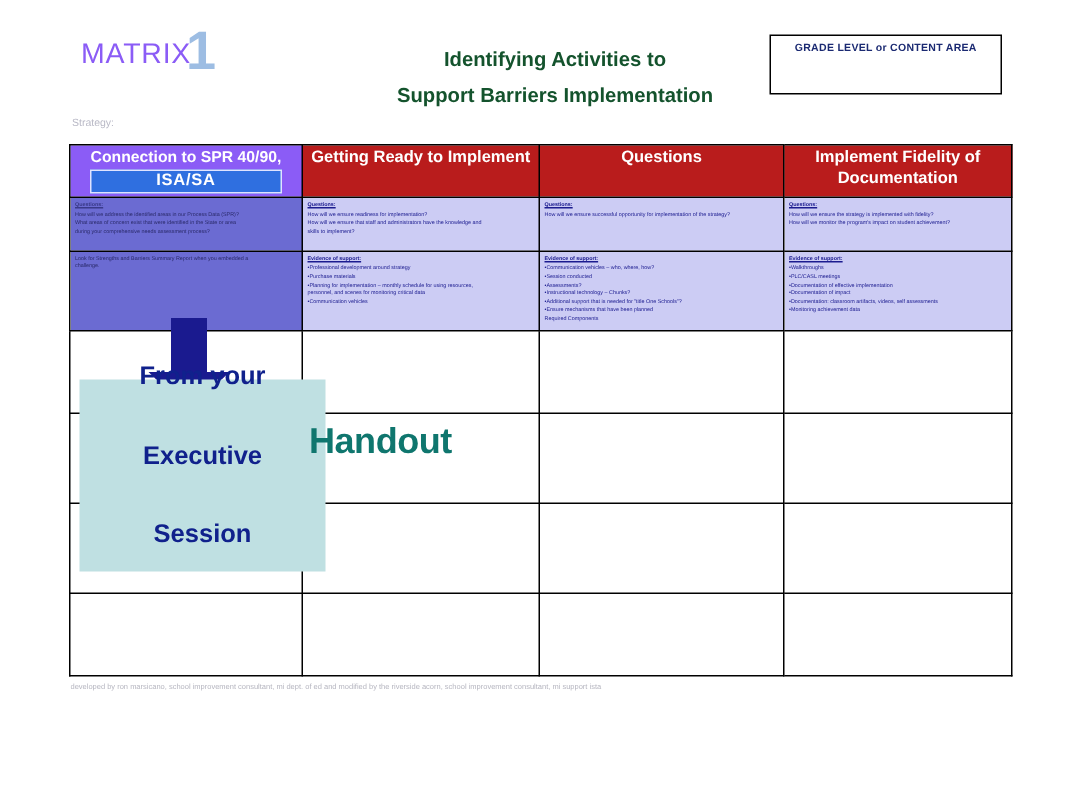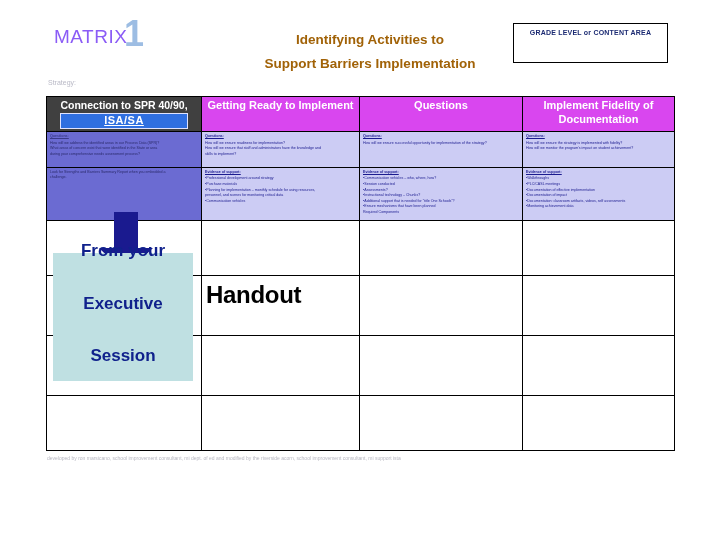--- a/index.html
+++ b/index.html
@@ -30,21 +30,21 @@
     font-size: 36px;
     font-weight: bold;
     color: #9dbde3;
     line-height: 1;
   }
   .slide-title {
     position: absolute;
     left: 200px; top: 28px;
     width: 340px;
     text-align: center;
-    color: #a16207;
+    color: #14532d;
     font-size: 13.5px;
     font-weight: bold;
     line-height: 1.75;
   }
   .grade-box {
     position: absolute;
     left: 513px; top: 23px;
     width: 155px; height: 40px;
     border: 1px solid #000000;
     background: #ffffff;
@@ -74,44 +74,43 @@
     table-layout: fixed;
   }
   .matrix td, .matrix th {
     border: 1px solid #000000;
     padding: 0;
     vertical-align: top;
   }
 
   th.hd {
     height: 33px;
-    background: #d946ef;
+    background: #b91c1c;
     color: #ffffff;
     font-size: 11px;
     font-weight: bold;
     text-align: center;
     line-height: 1.25;
     padding: 2px 3px;
   }
   th.hd.c1 {
-    background: #404040;
+    background: #8b5cf6;
     font-size: 10.5px;
     margin-left: 48px;
   }
   .isa-chip {
     display: block;
     margin: 1px auto 0;
     width: 128px;
     background: #2f6fe0;
     border: 1px solid #dfe3ff;
     color: #ffffff;
     font-size: 11px;
     font-weight: bold;
     letter-spacing: 0.5px;
-    text-decoration: underline;
   }
 
   td.qcell {
     height: 36px;
     padding: 2px 3px 0 3px;
     font-size: 3.6px;
     line-height: 1.6;
     color: #1b1b8f;
     overflow: hidden;
   }
@@ -145,40 +144,40 @@
   
   .arrow {
     position: absolute;
     left: 96px; top: 212px;
     width: 60px; height: 62px;
     z-index: 5;
   }
   .callout {
     position: absolute;
     left: 53px; top: 253px;
-    width: 140px; height: 128px;
+    width: 164px; height: 128px;
     background: #bfe0e2;
     z-index: 6;
     display: flex;
     align-items: center;
     justify-content: center;
   }
   .callout span {
     display: block;
     text-align: center;
     color: #10218c;
     font-size: 17px;
     font-weight: bold;
     line-height: 1.55;
   }
   .handout {
     position: absolute;
     left: 206px; top: 281px;
     z-index: 7;
-    color: #000000;
+    color: #0f766e;
     font-size: 24px;
     font-weight: bold;
     letter-spacing: -0.3px;
   }
   .footer {
     position: absolute;
     left: 47px; top: 455px;
     width: 620px;
     font-size: 5px;
     color: #b6b6c0;

